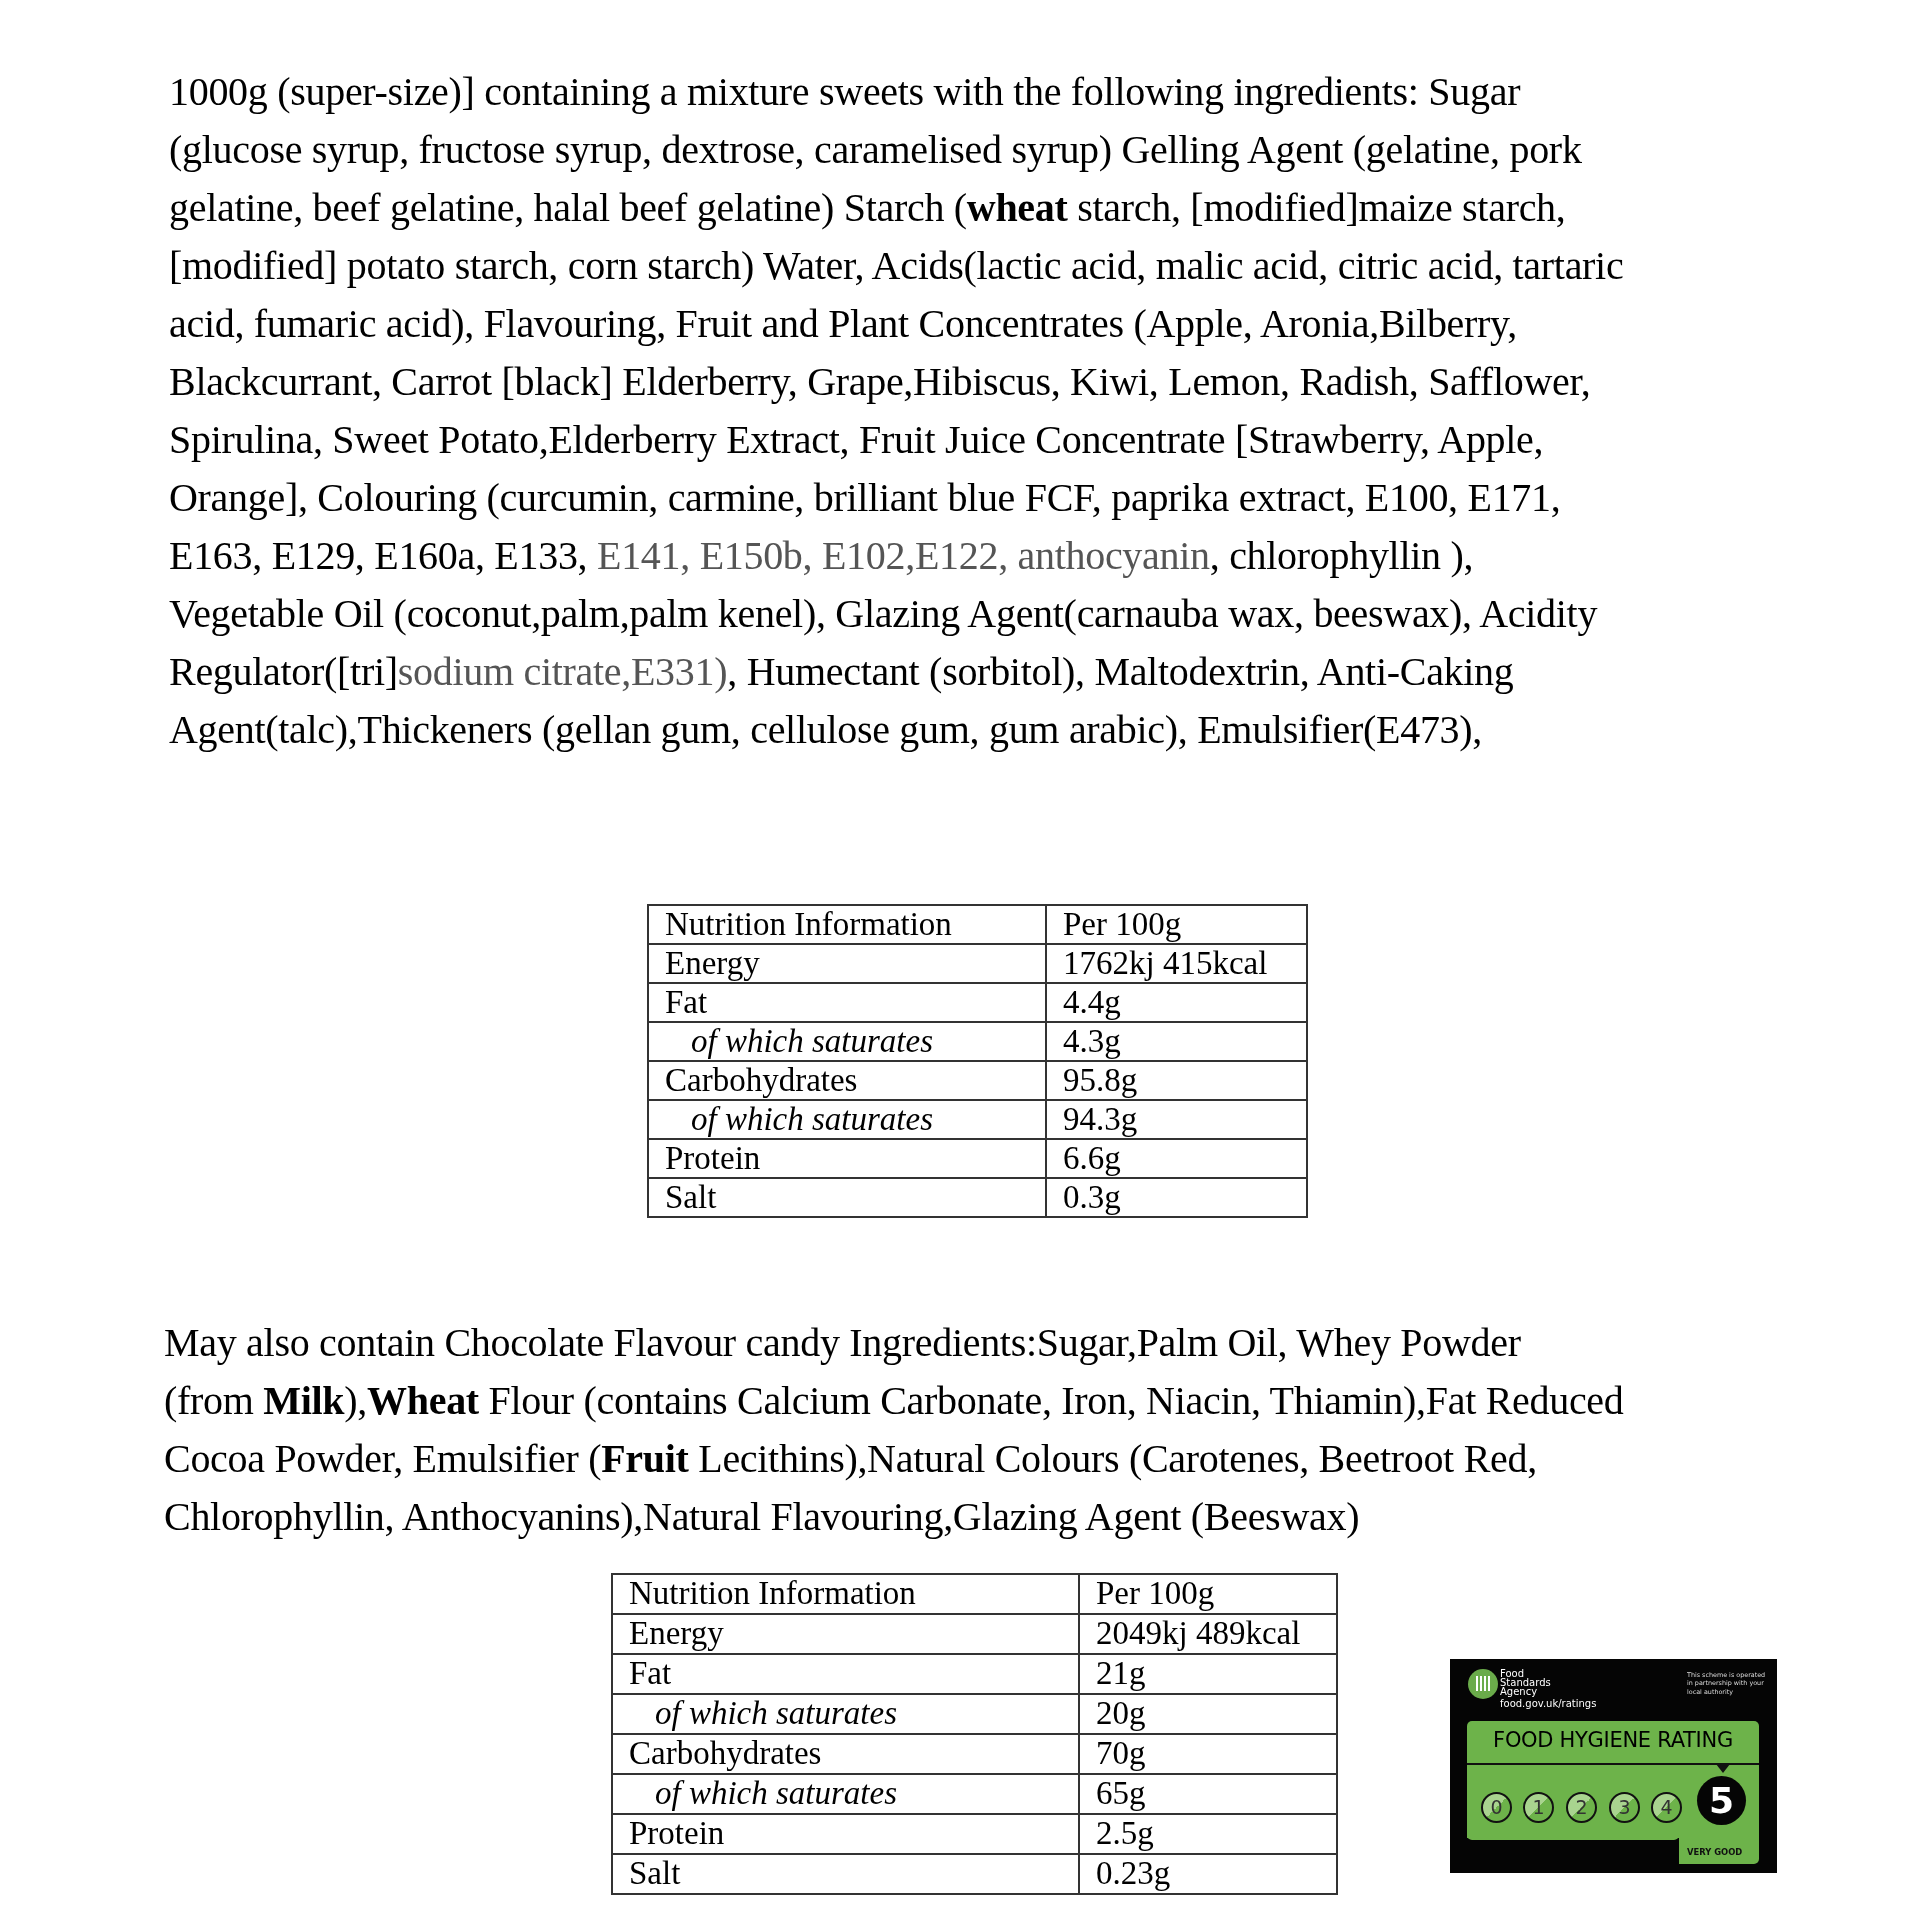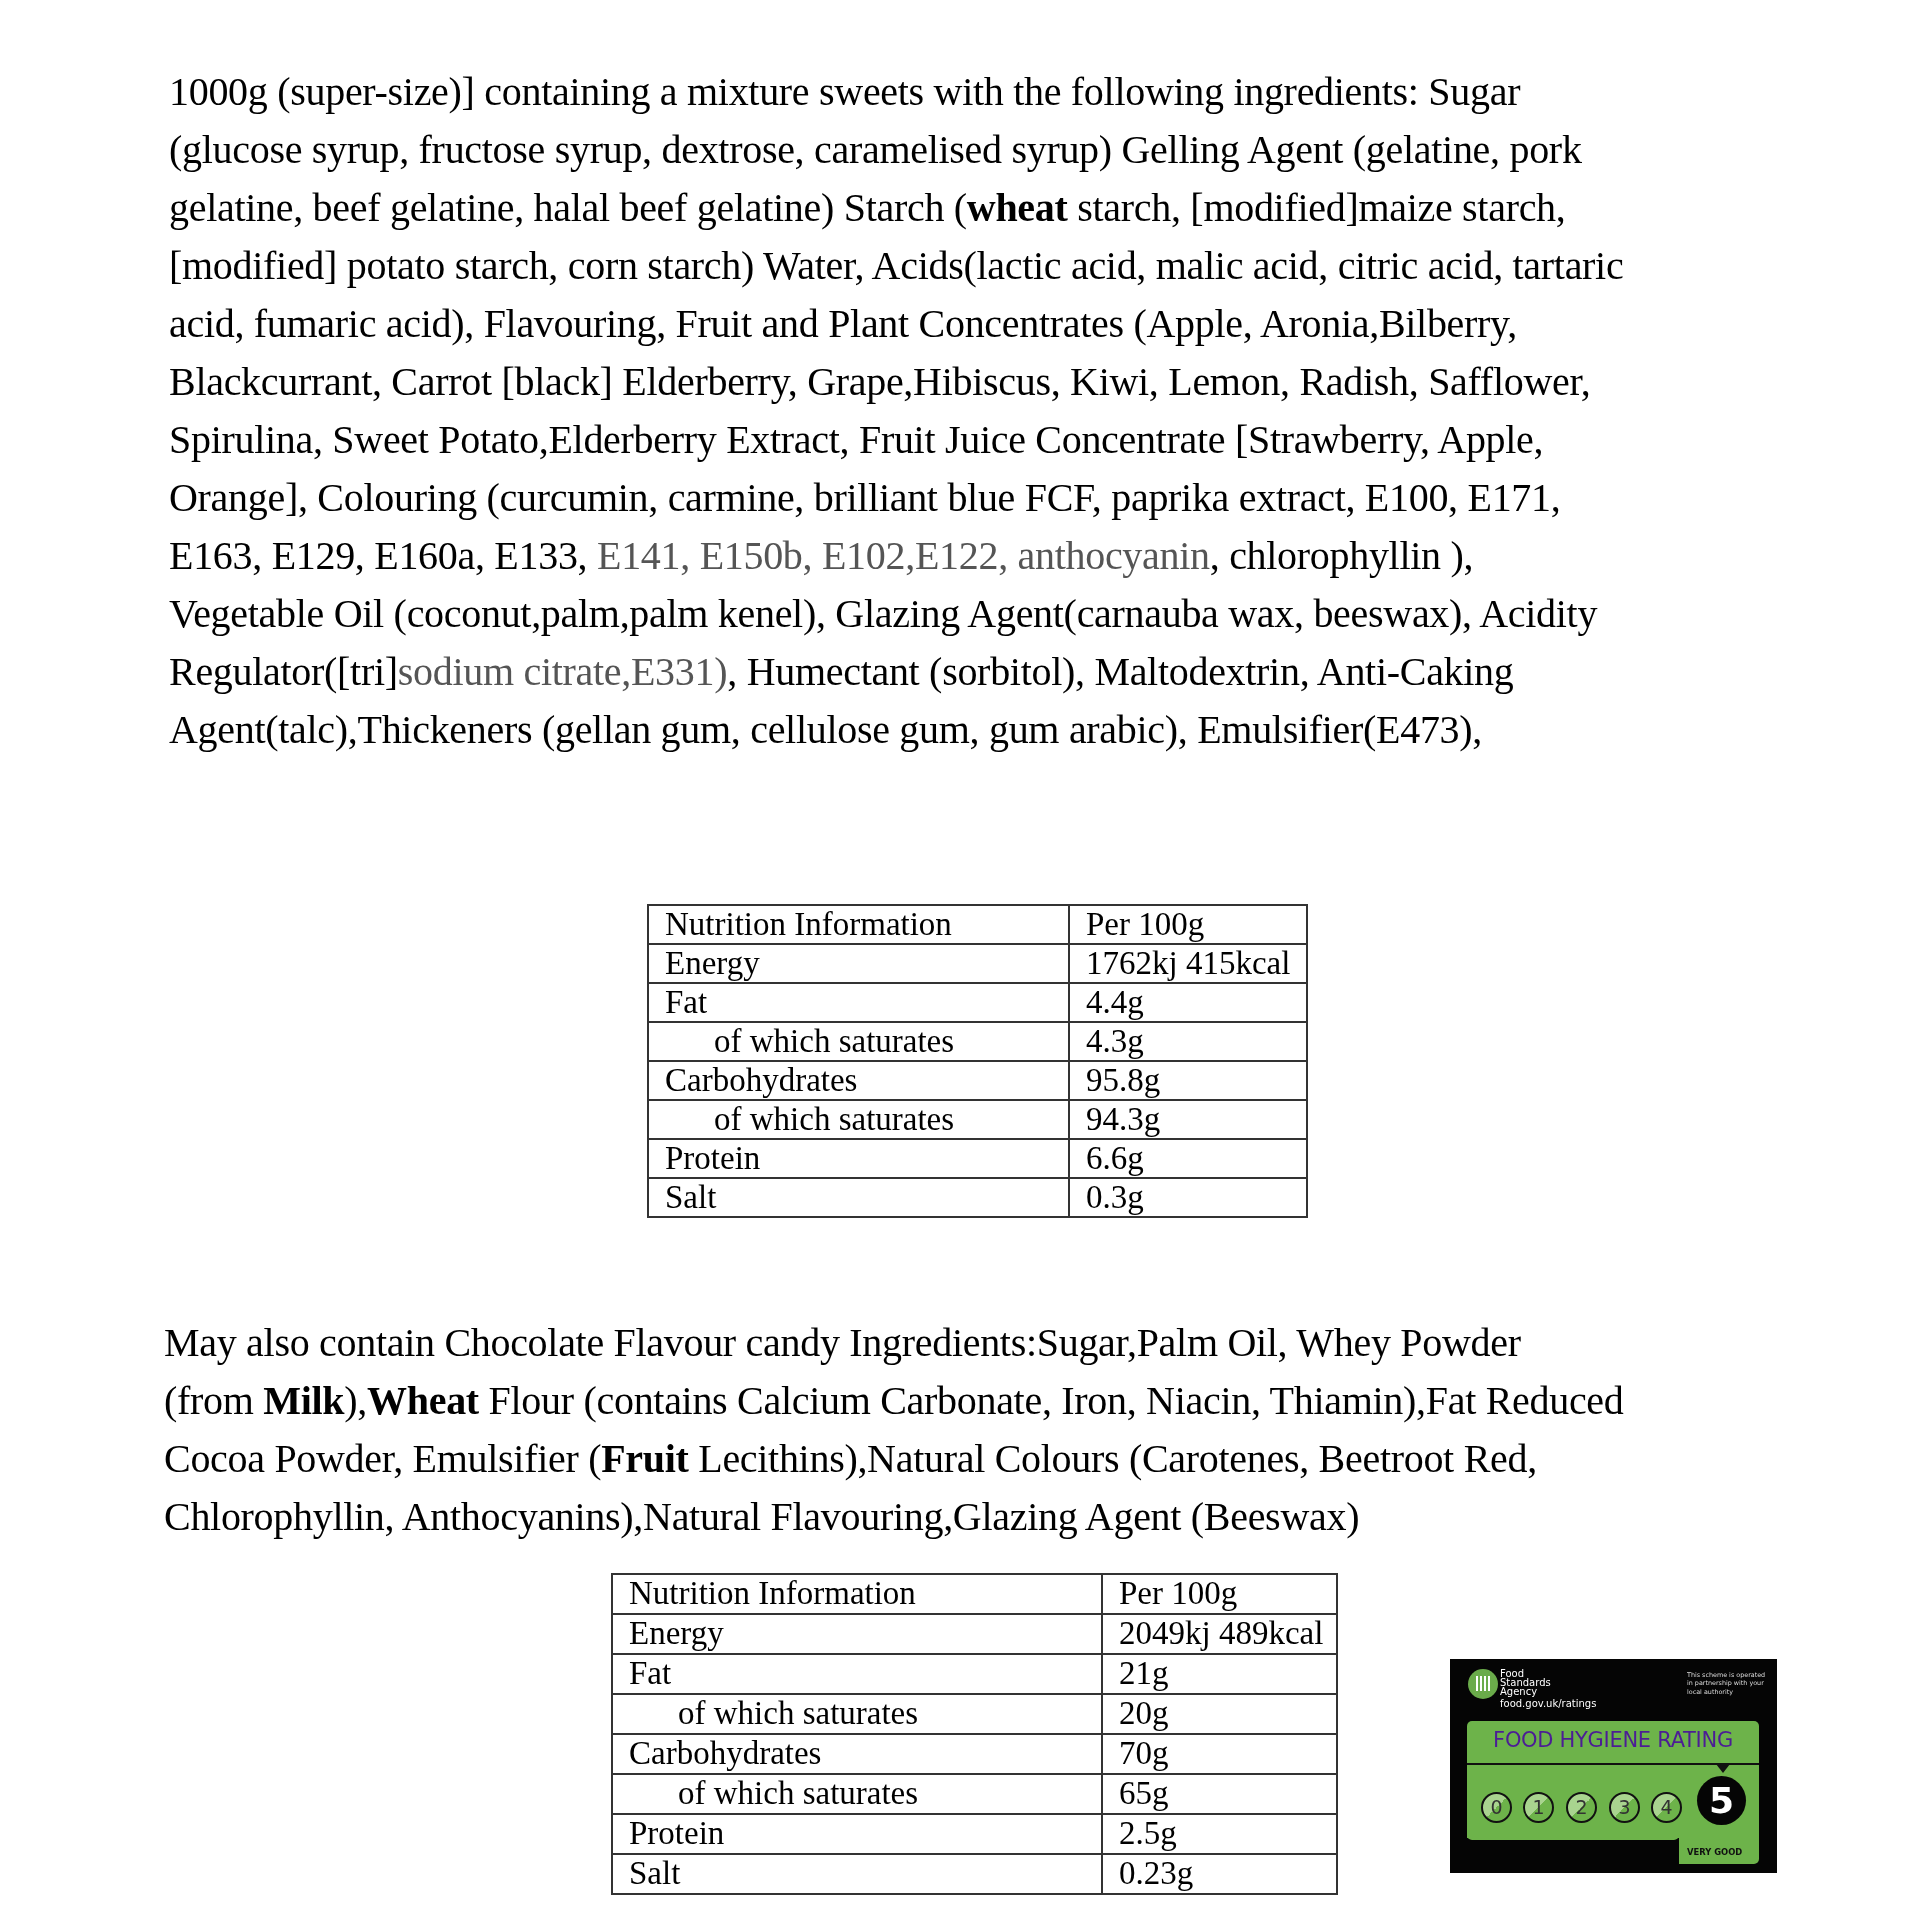--- a/index.html
+++ b/index.html
@@ -6,36 +6,36 @@
   body { width:1927px; height:1927px; position:relative; overflow:hidden;
          font-family:"Liberation Serif","DejaVu Serif",serif; color:#000; }
   .para { position:absolute; font-size:40px; line-height:58px; letter-spacing:-0.3px; white-space:nowrap; }
   .para .line { display:block; }
   .b { font-weight:bold; }
   .g { color:#555555; }
   #p1 { left:169px; top:63px; }
   #p2 { left:164px; top:1314px; }
   table.nut { position:absolute; border-collapse:collapse; font-size:33px; }
   table.nut td { border:2px solid #333; padding:0 0 0 16px; height:37px; line-height:37px; vertical-align:top; white-space:nowrap; }
-  table.nut td.ind { padding-left:65px; }
+  table.nut td.ind { padding-left:42px;font-style:italic; }
   #t1 { left:647px; top:904px; width:661px; }
   #t1 td.c1 { width:354px; }
   #t2 { left:611px; top:1573px; width:727px; }
   #t2 td.c1 { width:423px; }
   #t2 td { height:38px; }
   
   .fhr { position:absolute; left:1450px; top:1659px; width:327px; height:214px; background:#050505; font-family:"DejaVu Sans","Liberation Sans",sans-serif; }
   .fsa-logo { position:absolute; left:18px; top:10px; width:30px; height:30px; border-radius:50%; background:#6aab4a; }
   .fsa-logo:before { content:""; position:absolute; left:8px; top:7px; width:14px; height:15px;
      background:repeating-linear-gradient(90deg,#fff 0 2px,transparent 2px 4px); }
   .fsa-name { position:absolute; left:50px; top:10px; color:#fff; font-size:10px; line-height:9px; }
   .fsa-url { position:absolute; left:50px; top:39px; color:#fff; font-size:10px; }
   .scheme { position:absolute; left:237px; top:12px; width:84px; color:#ddd; font-size:6.4px; line-height:8.4px; }
   .panel { position:absolute; left:17px; top:62px; width:292px; height:143px; background:#6db34a; border-radius:5px; }
-  .panel-title { position:absolute; left:0; top:7px; width:292px; text-align:center; font-size:21px; color:#4c1d95; letter-spacing:-0.3px; }
+  .panel-title { position:absolute; left:0; top:7px; width:292px; text-align:center; font-size:21px; color:#000000; letter-spacing:-0.3px; }
   .panel-rule { position:absolute; left:0; top:42px; width:292px; height:2px; background:#111; }
   .pointer { position:absolute; left:249px; top:43px; width:0; height:0; border-left:7px solid transparent; border-right:7px solid transparent; border-top:9px solid #111; }
   .score { position:absolute; top:85px; width:27px; height:27px; border:2.5px solid #111; border-radius:50%; text-align:center; line-height:27px; font-size:19px; color:#333;
            background:linear-gradient(135deg,#a9d48f 50%, #6db34a 50%); box-sizing:content-box; margin-top:-14px; }
   .score5 { position:absolute; left:230px; top:55px; width:49px; height:49px; border-radius:50%; background:#050505; color:#fff; text-align:center; line-height:49px; font-size:36px; font-weight:bold; }
   .vg-notch { position:absolute; left:0; top:117px; width:212px; height:26px; background:#050505; }
   .panel-bottom { position:absolute; left:0; top:109px; width:212px; height:10px; background:#6db34a; border-radius:0 0 5px 5px; }
   .verygood { position:absolute; left:220px; top:126px; font-size:8.4px; font-weight:bold; color:#111; }
 </style>
 </head>

